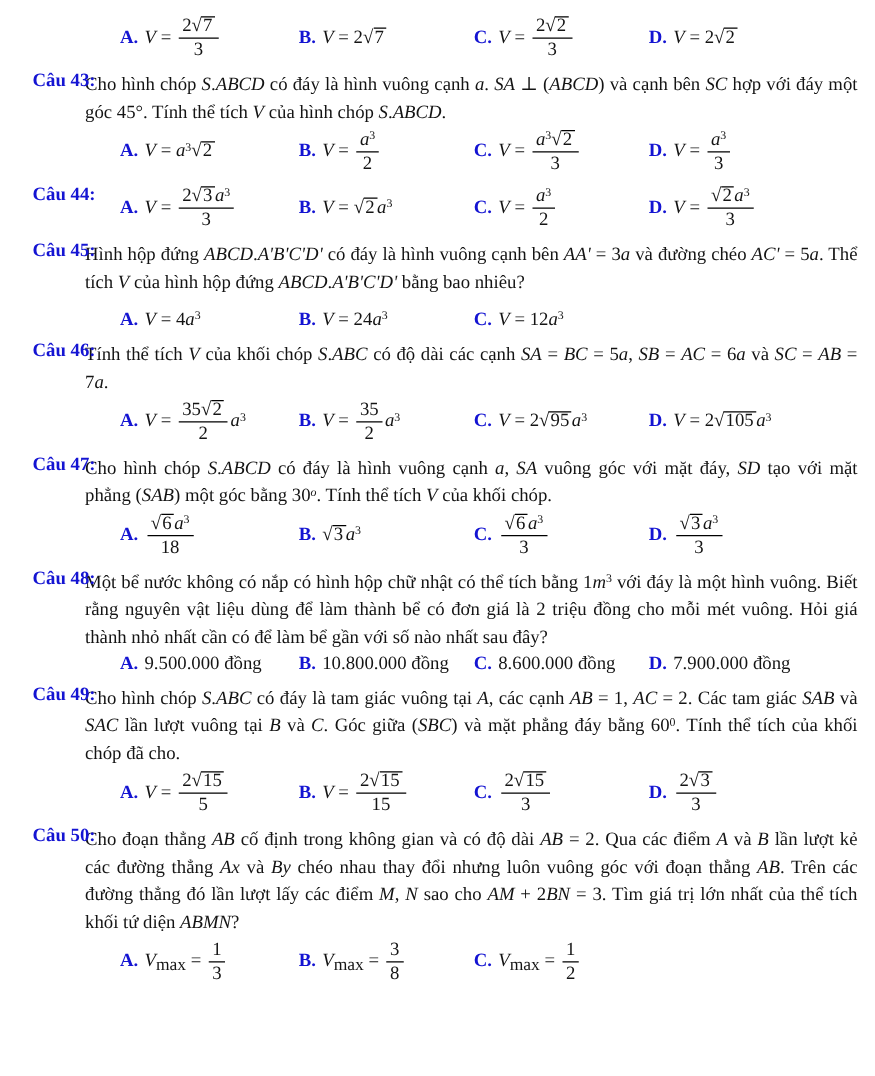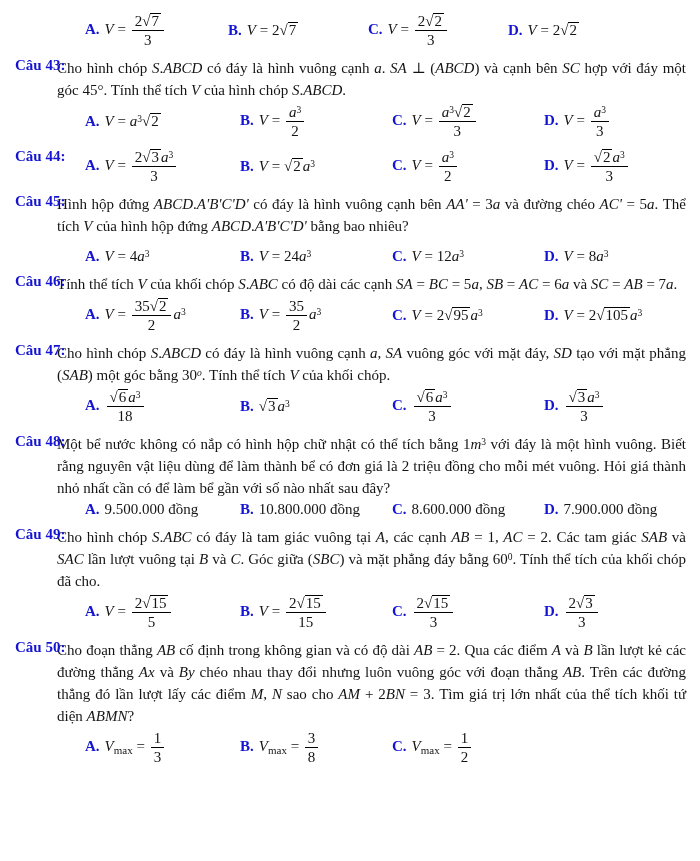--- a/index.html
+++ b/index.html
@@ -4,46 +4,46 @@
 <style>
   :root { --blue:#1414d2; --ink:#141414; }
   * { box-sizing:border-box; }
   html,body { margin:0; padding:0; }
   body {
     width:700px; height:861px; overflow:hidden;
     background:#ffffff; color:var(--ink);
     font-family:"Liberation Serif","DejaVu Serif",serif;
     font-size:15px;
   }
-  #doc { padding:6px 14px 0 0; }
+  #doc { padding:6px 14px 0 11px; }
   .qblock { position:relative; padding-left:57px; margin-top:8px; }
   .qlabel {
     position:absolute; left:15px; top:0;
     color:var(--blue); font-weight:bold; white-space:nowrap;
   }
   .qtext { display:block; text-align:justify; line-height:22px; }
   .opts { display:flex; align-items:center; margin-top:2px; }
   .opts.lead { margin-left:85px; padding-top:4px; }
-  .qblock .opts { margin-left:28px;gap:12px; }
+  .qblock .opts { margin-left:28px; }
   .opt { white-space:nowrap; }
   .opt:nth-child(1){ width:143px; }
   .opt:nth-child(2){ width:140px; }
   .opt:nth-child(3){ width:140px;font-family:Liberation Serif, serif; }
   .opt:nth-child(4){ flex:1; }
   .opt-letter { color:var(--blue); font-weight:bold; margin-right:5px; }
   .opt-body {}
   i { font-style:italic; }
   .frac { display:inline-block; vertical-align:middle; text-align:center; margin:0 2px; }
   .frac .num, .frac .den { display:block; padding:0 3px; line-height:18px; }
   .frac .den { border-top:1px solid #000; }
   .sqrt { white-space:nowrap; }
   .sqrt .rad { display:inline-block; }
   .sqrt .radicand { display:inline-block; border-top:1px solid #000; line-height:15px; padding:0 2px 0 1px; }
   sup { font-size:9.5px; line-height:0; vertical-align:4.5px; }
-  sub { font-size:11px; line-height:0; vertical-align:-3px; }
+  sub { font-size:14px; line-height:0; vertical-align:-3px; }
   sub i { font-style:normal; }
 </style>
 </head>
 <body>
 
 <div id="doc">
     <span class="opts lead" style="display: flex;">
       <span class="opt"><span class="opt-letter">A.</span><span class="opt-body"><i>V</i> = <span class="frac"><span class="num">2<span class="sqrt"><span class="rad">√</span><span class="radicand">7</span></span></span><span class="den">3</span></span></span></span>
       <span class="opt"><span class="opt-letter">B.</span><span class="opt-body"><i>V</i> = 2<span class="sqrt"><span class="rad">√</span><span class="radicand">7</span></span></span></span>
       <span class="opt"><span class="opt-letter">C.</span><span class="opt-body"><i>V</i> = <span class="frac"><span class="num">2<span class="sqrt"><span class="rad">√</span><span class="radicand">2</span></span></span><span class="den">3</span></span></span></span>
@@ -68,21 +68,20 @@
         <span class="opt"><span class="opt-letter">D.</span><span class="opt-body"><i>V</i> = <span class="frac"><span class="num"><span class="sqrt"><span class="rad">√</span><span class="radicand">2</span></span><i>a</i><sup>3</sup></span><span class="den">3</span></span></span></span>
       </span>
     </div>
     <div class="qblock">
       <span class="qlabel">Câu 45:</span>
       <span class="qtext">Hình hộp đứng <span class="math"><i>ABCD</i>.<i>A'B'C'D'</i></span> có đáy là hình vuông cạnh bên <span class="math"><i>AA'</i> = 3<i>a</i></span> và đường chéo <span class="math"><i>AC'</i> = 5<i>a</i></span>. Thể tích <span class="math"><i>V</i></span> của hình hộp đứng <span class="math"><i>ABCD</i>.<i>A'B'C'D'</i></span> bằng bao nhiêu?</span>
       <span class="opts" style="display: flex; margin-top: 11px;">
         <span class="opt"><span class="opt-letter">A.</span><span class="opt-body"><i>V</i> = 4<i>a</i><sup>3</sup></span></span>
         <span class="opt"><span class="opt-letter">B.</span><span class="opt-body"><i>V</i> = 24<i>a</i><sup>3</sup></span></span>
         <span class="opt"><span class="opt-letter">C.</span><span class="opt-body"><i>V</i> = 12<i>a</i><sup>3</sup></span></span>
-        <span class="opt"><span class="opt-letter">D.</span><span class="opt-body"><i>V</i> = 8<i>a</i><sup>3</sup></span></span>
       </span>
     </div>
     <div class="qblock">
       <span class="qlabel">Câu 46:</span>
       <span class="qtext">Tính thể tích <span class="math"><i>V</i></span> của khối chóp <span class="math"><i>S</i>.<i>ABC</i></span> có độ dài các cạnh <span class="math"><i>SA</i> = <i>BC</i> = 5<i>a</i></span>, <span class="math"><i>SB</i> = <i>AC</i> = 6<i>a</i></span> và <span class="math"><i>SC</i> = <i>AB</i> = 7<i>a</i></span>.</span>
       <span class="opts" style="display: flex;">
         <span class="opt"><span class="opt-letter">A.</span><span class="opt-body"><i>V</i> = <span class="frac"><span class="num">35<span class="sqrt"><span class="rad">√</span><span class="radicand">2</span></span></span><span class="den">2</span></span><i>a</i><sup>3</sup></span></span>
         <span class="opt"><span class="opt-letter">B.</span><span class="opt-body"><i>V</i> = <span class="frac"><span class="num">35</span><span class="den">2</span></span><i>a</i><sup>3</sup></span></span>
         <span class="opt"><span class="opt-letter">C.</span><span class="opt-body"><i>V</i> = 2<span class="sqrt"><span class="rad">√</span><span class="radicand">95</span></span><i>a</i><sup>3</sup></span></span>
         <span class="opt"><span class="opt-letter">D.</span><span class="opt-body"><i>V</i> = 2<span class="sqrt"><span class="rad">√</span><span class="radicand">105</span></span><i>a</i><sup>3</sup></span></span>

